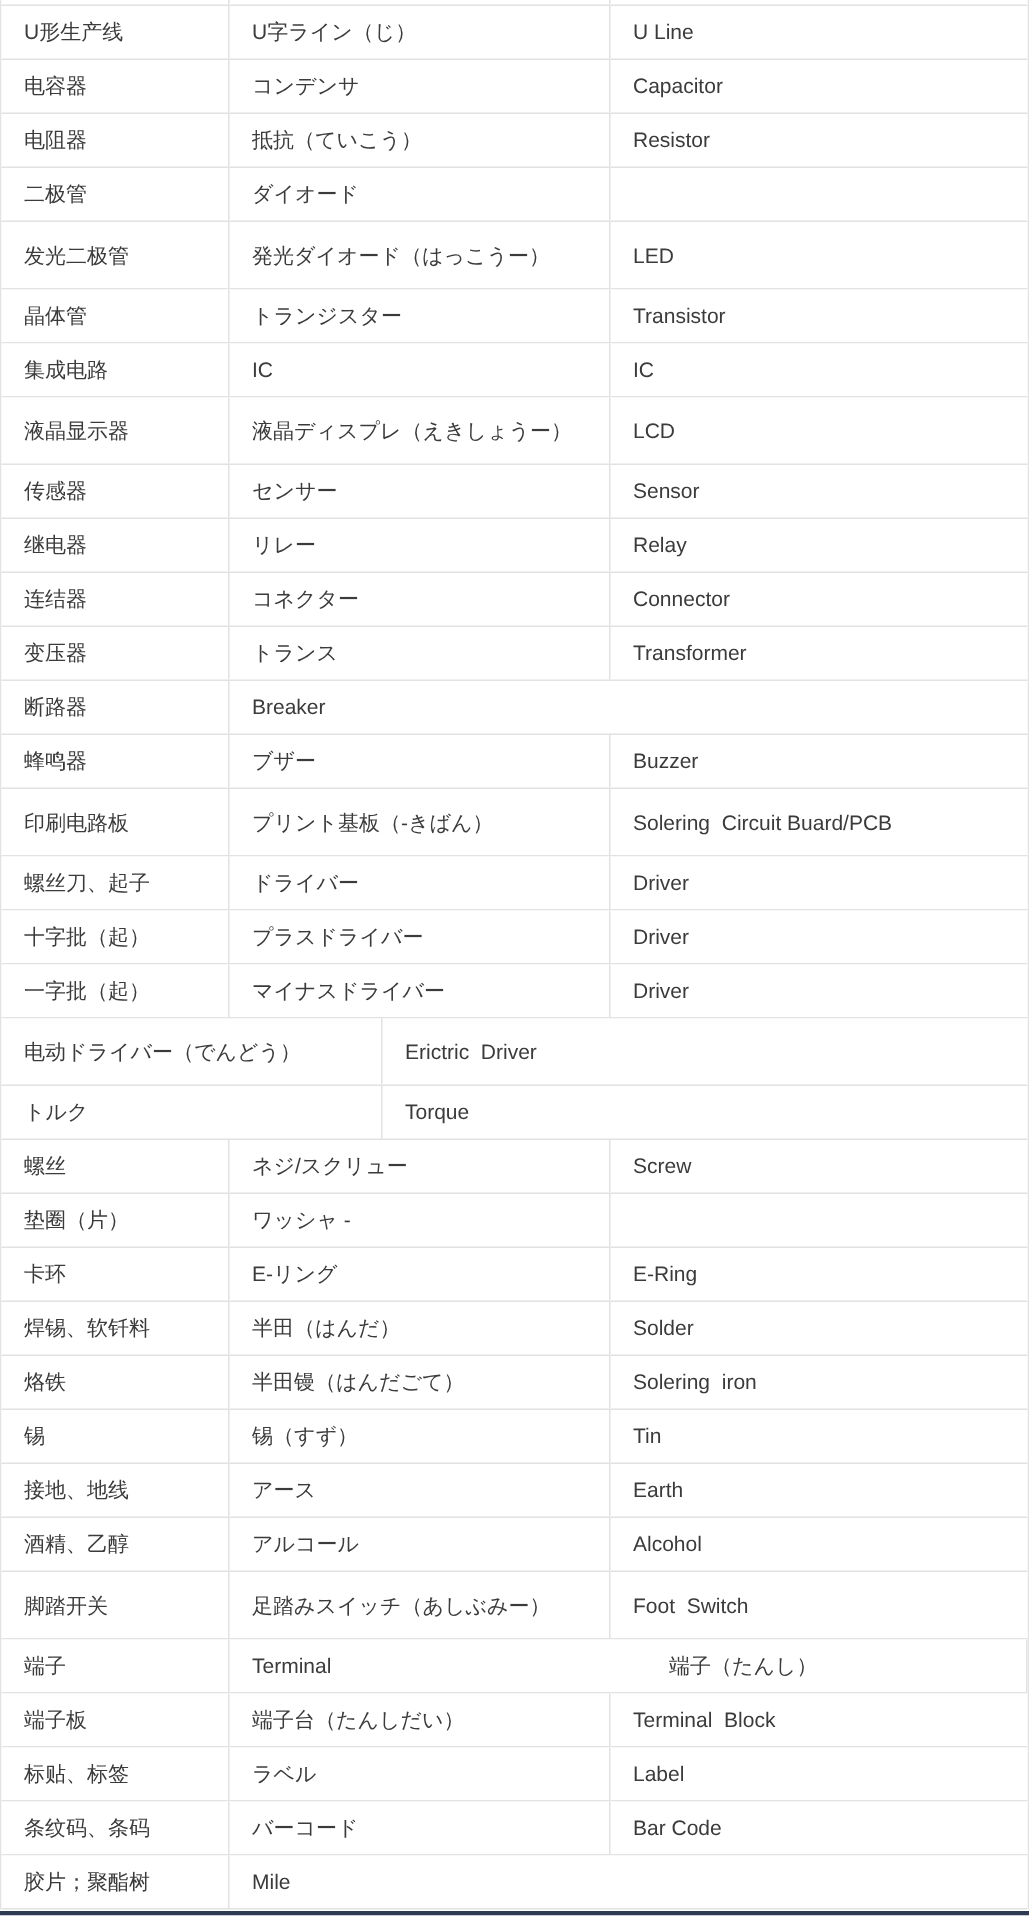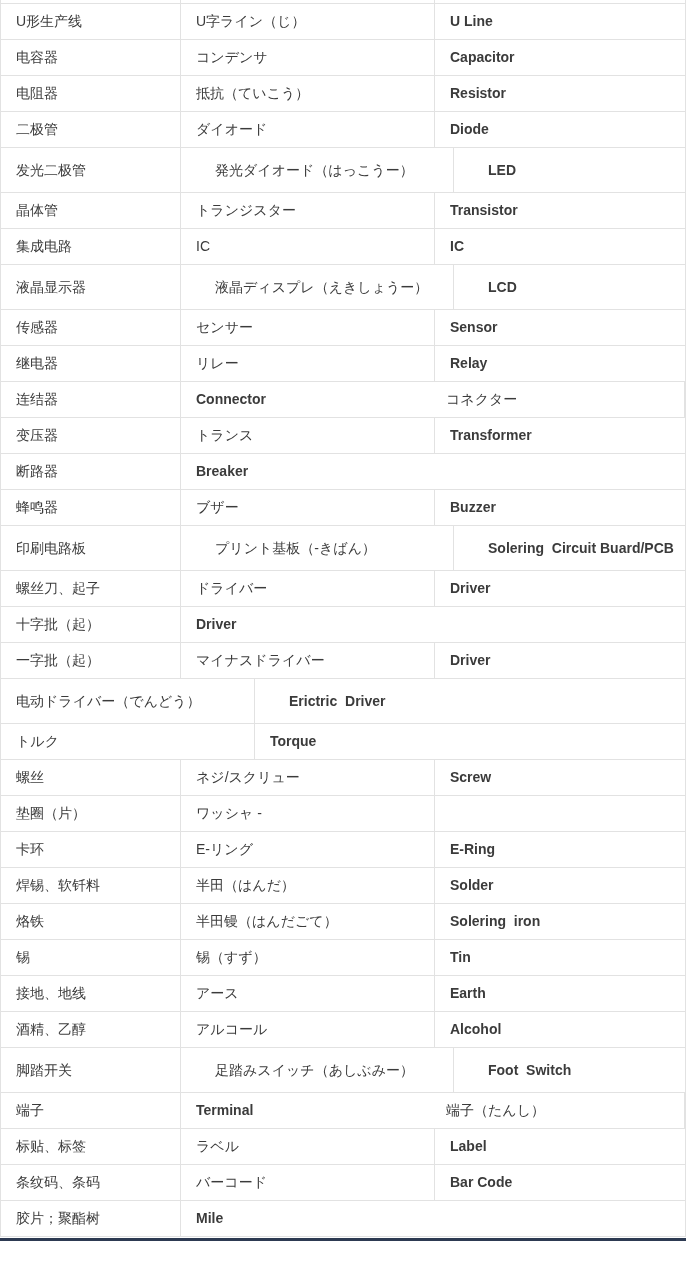--- a/index.html
+++ b/index.html
@@ -20,36 +20,36 @@
     border-left:1px solid var(--border-color);
     border-right:1px solid var(--border-color);
   }
   .row{
     display:flex;
     align-items:center;
     height:36px;
     border-bottom:1px solid var(--border-color);
     background:#fff;
   }
-  .row.tall{height:45px;gap:19px;}
+  .row.tall{height:45px;}
   .row.sliver{height:4px;}
   .cell{
     height:100%;
     display:flex;
     align-items:center;
     padding-left:15px;
     padding-right:8px;
     font-size:14px;
     line-height:1.2;
     white-space:pre-wrap;
     overflow:hidden;
   }
-  .cell.c1{width:180px;border-right:1px solid var(--border-color);}
+  .cell.c1{width:152px;border-right:1px solid var(--border-color);}
   .cell.c2{width:254px;border-right:1px solid var(--border-color);}
-  .cell.c3{flex:1;font-weight:bold;}
+  .cell.c3{flex:1;}
   .footer-bar{
     width:686px;
     height:3px;
     margin-top:1px;
     background:var(--footer-color);
   }
 </style>
 </head>
 <body>
 
@@ -74,21 +74,20 @@
 
   <div class="row">
     <div class="cell c1">电阻器</div>
     <div class="cell c2">抵抗（ていこう）</div>
     <div class="cell c3">Resistor</div>
   </div>
 
   <div class="row">
     <div class="cell c1">二极管</div>
     <div class="cell c2">ダイオード</div>
-    <div class="cell c3">Diode</div>
   </div>
 
   <div class="row tall">
     <div class="cell c1">发光二极管</div>
     <div class="cell c2">発光ダイオード（はっこうー）</div>
     <div class="cell c3">LED</div>
   </div>
 
   <div class="row">
     <div class="cell c1">晶体管</div>
@@ -115,22 +114,22 @@
   </div>
 
   <div class="row">
     <div class="cell c1">继电器</div>
     <div class="cell c2">リレー</div>
     <div class="cell c3">Relay</div>
   </div>
 
   <div class="row">
     <div class="cell c1">连结器</div>
+    <div class="cell c2">コネクター</div>
     <div class="cell c3">Connector</div>
-    <div class="cell c2">コネクター</div>
   </div>
 
   <div class="row">
     <div class="cell c1">变压器</div>
     <div class="cell c2">トランス</div>
     <div class="cell c3">Transformer</div>
   </div>
 
   <div class="row">
     <div class="cell c1">断路器</div>
@@ -150,20 +149,21 @@
   </div>
 
   <div class="row">
     <div class="cell c1">螺丝刀、起子</div>
     <div class="cell c2">ドライバー</div>
     <div class="cell c3">Driver</div>
   </div>
 
   <div class="row">
     <div class="cell c1">十字批（起）</div>
+    <div class="cell c2">プラスドライバー</div>
     <div class="cell c3">Driver</div>
   </div>
 
   <div class="row">
     <div class="cell c1">一字批（起）</div>
     <div class="cell c2">マイナスドライバー</div>
     <div class="cell c3">Driver</div>
   </div>
 
   <div class="row tall">
@@ -228,20 +228,25 @@
     <div class="cell c2">足踏みスイッチ（あしぶみー）</div>
     <div class="cell c3">Foot  Switch</div>
   </div>
 
   <div class="row">
     <div class="cell c1">端子</div>
     <div class="cell c3">Terminal</div>
     <div class="cell c2">端子（たんし）</div>
   </div>
 
+  <div class="row">
+    <div class="cell c1">端子板</div>
+    <div class="cell c2">端子台（たんしだい）</div>
+    <div class="cell c3">Terminal  Block</div>
+  </div>
 
   <div class="row">
     <div class="cell c1">标贴、标签</div>
     <div class="cell c2">ラベル</div>
     <div class="cell c3">Label</div>
   </div>
 
   <div class="row">
     <div class="cell c1">条纹码、条码</div>
     <div class="cell c2">バーコード</div>

